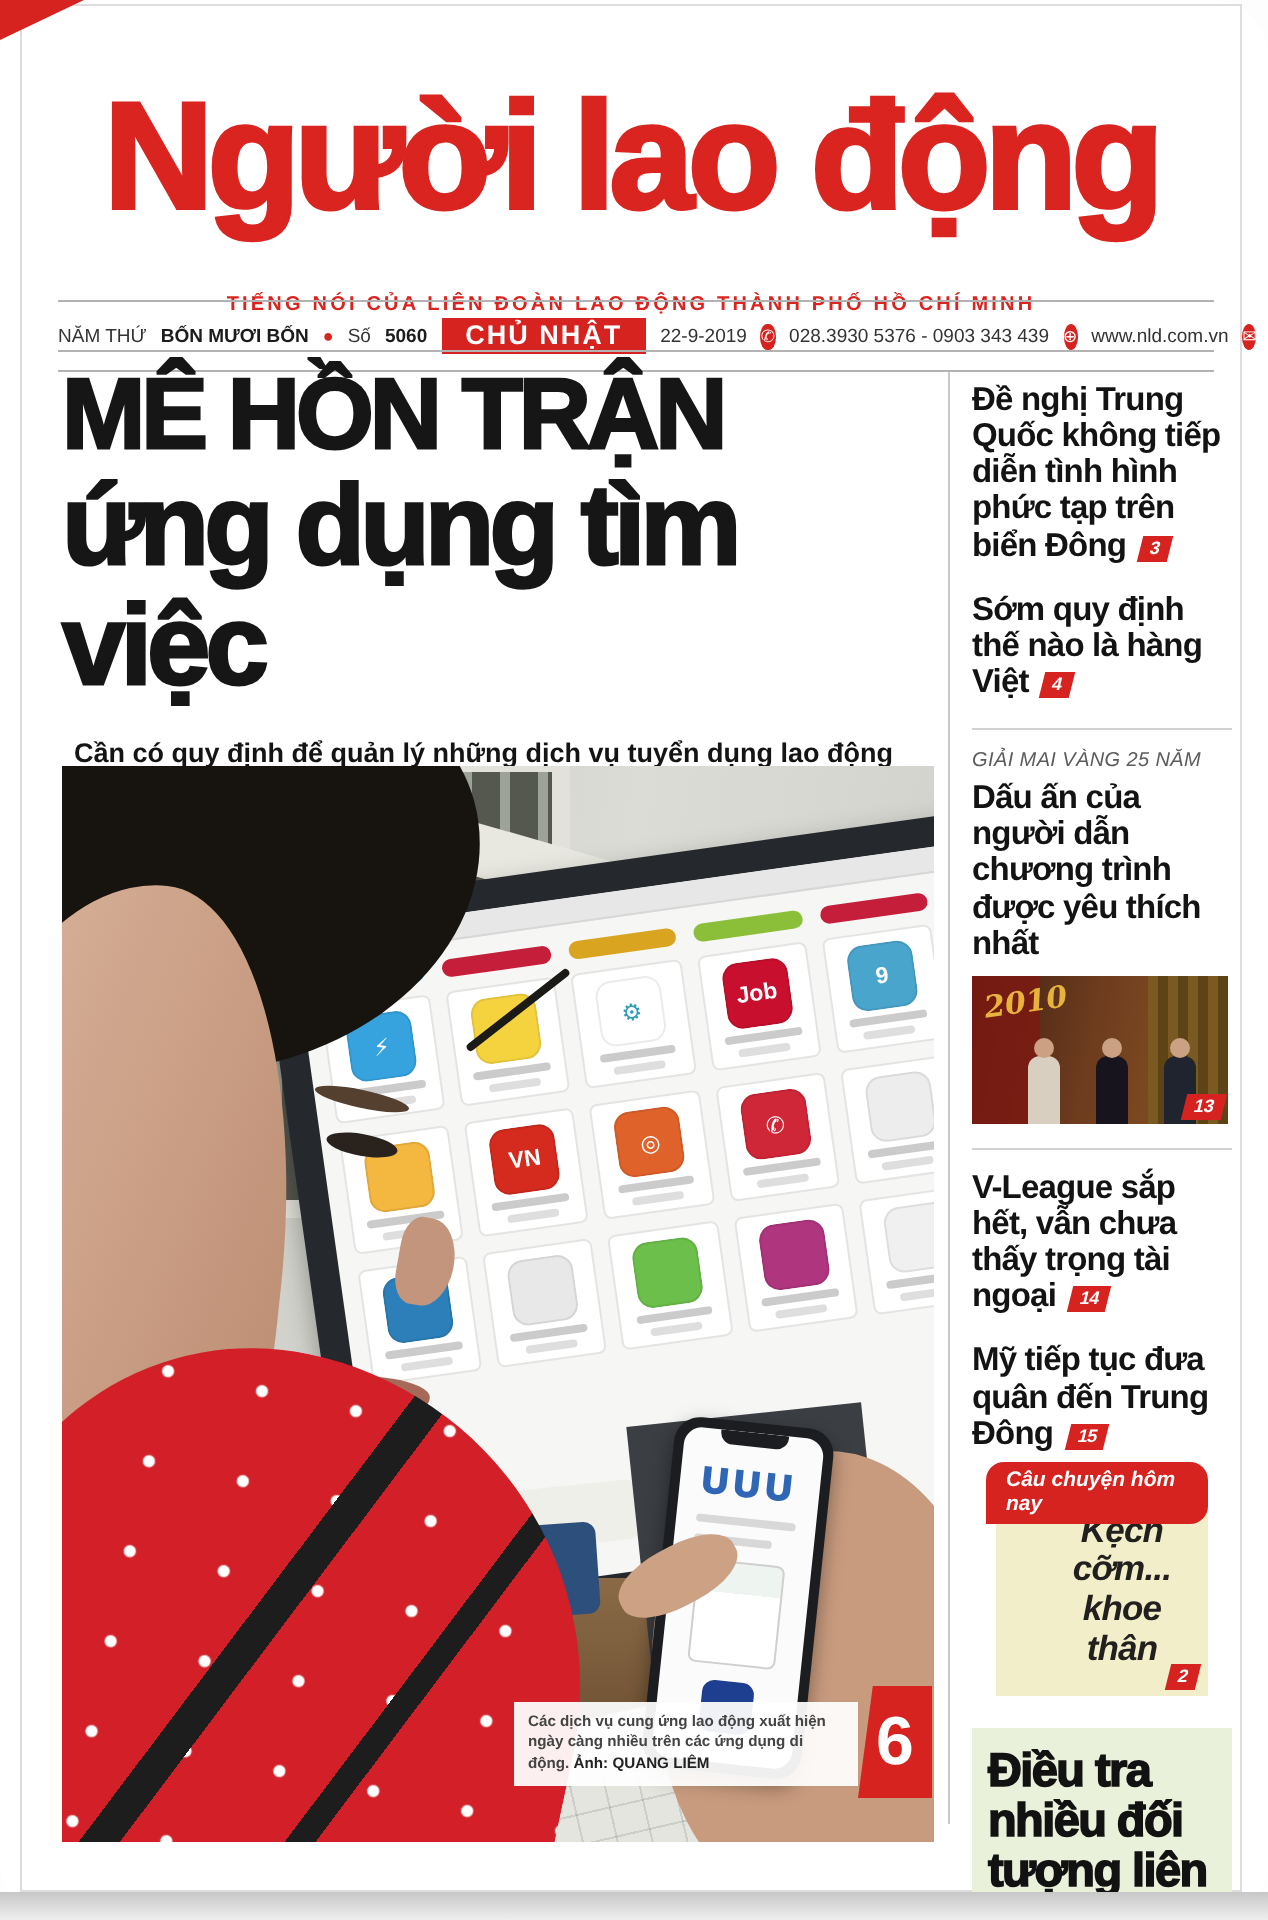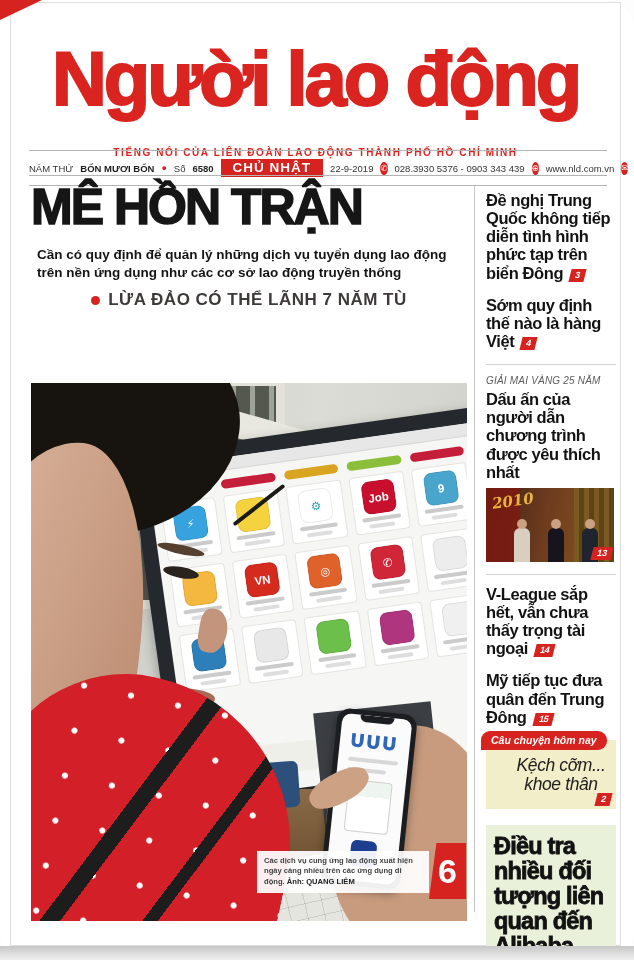--- a/index.html
+++ b/index.html
@@ -152,24 +152,24 @@
   .mv-year { position:absolute; left:6px; top:4px; font-family:"DejaVu Serif",serif; font-style:italic;
          font-weight:bold; font-size:15px; color:#e8b33c; transform:rotate(-8deg); }
   .fig { position:absolute; bottom:0; width:16px; height:34px; border-radius:6px 6px 0 0; background:#17141d; }
   .fig::before { content:""; position:absolute; top:-9px; left:3px; width:10px; height:10px;
          border-radius:50%; background:#caa183; }
   .fig.f1 { left:28px; background:#d8cfc0; }
   .fig.f2 { left:62px; }
   .fig.f3 { left:96px; background:#20242e; }
   .mv-tag { position:absolute; right:2px; bottom:2px; }
 
-  .story-box { position:relative; margin:4px 0 16px; background:#f2eec9; padding:16px 8px 14px 28px; }
+  .story-box { position:relative; margin:4px 12px 16px; background:#f2eec9; padding:16px 8px 14px 28px; }
   .story-tab { position:absolute; top:-9px; left:-5px; background:#d6231f; color:#fff; font-weight:bold;
          font-style:italic; font-size:10.5px; padding:3px 10px 4px; border-radius:9px 9px 9px 0; }
-  .story-title { font-size:17.5px; font-weight:normal; font-style:italic; line-height:1.12;
+  .story-title { font-size:17.5px; font-weight:bold; font-style:italic; line-height:1.12;
          letter-spacing:-0.4px; color:#22201e; text-align:center; }
   .story-tag { position:absolute; right:5px; bottom:3px; }
 
   .ali-box { background:#eaf1da; padding:9px 8px 10px; }
   .ali-title { font-size:23.5px; font-weight:bold; line-height:1.06; letter-spacing:-0.8px; color:#121212;
          -webkit-text-stroke:0.8px #121212; }
 </style>
 </head>
 <body>
 
@@ -179,34 +179,35 @@
     <div class="masthead">
       <div class="title">Người lao động</div>
     </div>
     <div class="tagline">TIẾNG NÓI CỦA LIÊN ĐOÀN LAO ĐỘNG THÀNH PHỐ HỒ CHÍ MINH</div>
 
     <div class="infobar">
       <span>NĂM THỨ</span>
       <b>BỐN MƯƠI BỐN</b>
       <span class="dot-sep">●</span>
       <span>Số</span>
-      <b>6580</b>
+      <b>5060</b>
       <span class="daybox">CHỦ NHẬT</span>
       <span>22-9-2019</span>
       <span class="cicon">✆</span>
       <span>028.3930 5376 - 0903 343 439</span>
       <span class="cicon">⊕</span>
       <span>www.nld.com.vn</span>
       <span class="cicon">✉</span>
 
     </div>
     <div class="rule2"></div>
 
     <div class="main-col">
       <div class="hl1">MÊ HỒN TRẬN</div>
+      <div class="hl2">ứng dụng tìm việc</div>
       <div class="subhead">Cần có quy định để quản lý những dịch vụ tuyển dụng lao động trên nền ứng dụng như các cơ sở lao động truyền thống</div>
       <div class="bulletline">
         <span class="rdot"></span>
         <span>LỪA ĐẢO CÓ THỂ LÃNH 7 NĂM TÙ</span>
       </div>
     </div>
 
     <div class="photo">
       <div class="window">
         <div class="bars"></div>

